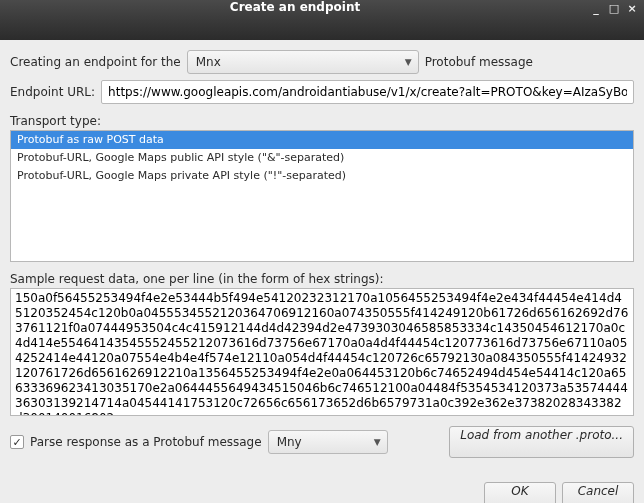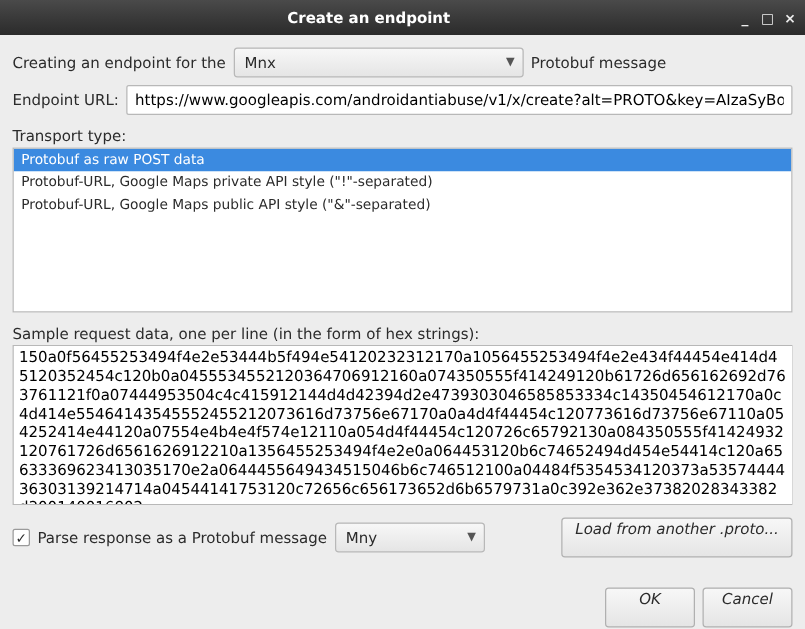--- a/index.html
+++ b/index.html
@@ -8,25 +8,25 @@
     padding: 0;
     font-family: "DejaVu Sans", "Liberation Sans", Arial, sans-serif;
     font-size: 12px;
     background: #ededed;
     width: 644px;
     height: 503px;
     overflow: hidden;
     color: #2b2b2b;
   }
   .titlebar {
-    height: 28px;
+    height: 40px;
     background: linear-gradient(to bottom, #4a4a4a 0%, #3a3a3a 50%, #2b2b2b 100%);
     color: #fff;
     display: flex;
-    align-items: center;
+    align-items: flex-start;
     padding: 0 4px;
     font-weight: bold;
     font-size: 12px;
   }
   .titlebar .title { flex: 1; text-align: center; }
   .titlebar .wbtn {
     width: 16px; height: 16px;
     display: inline-flex; align-items: center; justify-content: center;
     margin-left: 2px;
     color: #eee;
@@ -172,22 +172,22 @@
   </div>
 
   <div class="row">
     <label class="plain">Endpoint URL:</label>
     <input class="textinput" type="text" value="https://www.googleapis.com/androidantiabuse/v1/x/create?alt=PROTO&amp;key=AIzaSyBo" style="">
   </div>
 
   <div class="section-label">Transport type:</div>
   <div class="listbox-wrap">
     <div class="listbox-item selected">Protobuf as raw POST data</div>
+    <div class="listbox-item">Protobuf-URL, Google Maps public API style ("&amp;"-separated)</div>
     <div class="listbox-item">Protobuf-URL, Google Maps private API style ("!"-separated)</div>
-    <div class="listbox-item">Protobuf-URL, Google Maps public API style ("&amp;"-separated)</div>
   </div>
 
   <div class="section-label">Sample request data, one per line (in the form of hex strings):</div>
   <div class="hexbox-wrap">
     <textarea class="hexbox" style="">150a0f56455253494f4e2e53444b5f494e54120232312170a1056455253494f4e2e434f44454e414d45120352454c120b0a0455534552120364706912160a074350555f414249120b61726d656162692d763761121f0a07444953504c4c415912144d4d42394d2e4739303046585853334c14350454612170a0c4d414e55464143545552455212073616d73756e67170a0a4d4f44454c120773616d73756e67110a054252414e44120a07554e4b4e4f574e12110a054d4f44454c120726c65792130a084350555f41424932120761726d6561626912210a1356455253494f4e2e0a064453120b6c74652494d454e54414c120a65633369623413035170e2a0644455649434515046b6c746512100a04484f5354534120373a5357444436303139214714a04544141753120c72656c656173652d6b6579731a0c392e362e37382028343382d300140016802</textarea>
   </div>
 
   <div class="bottombar">
     <span class="checkbox">✓</span>
     <label class="plain">Parse response as a Protobuf message</label>

